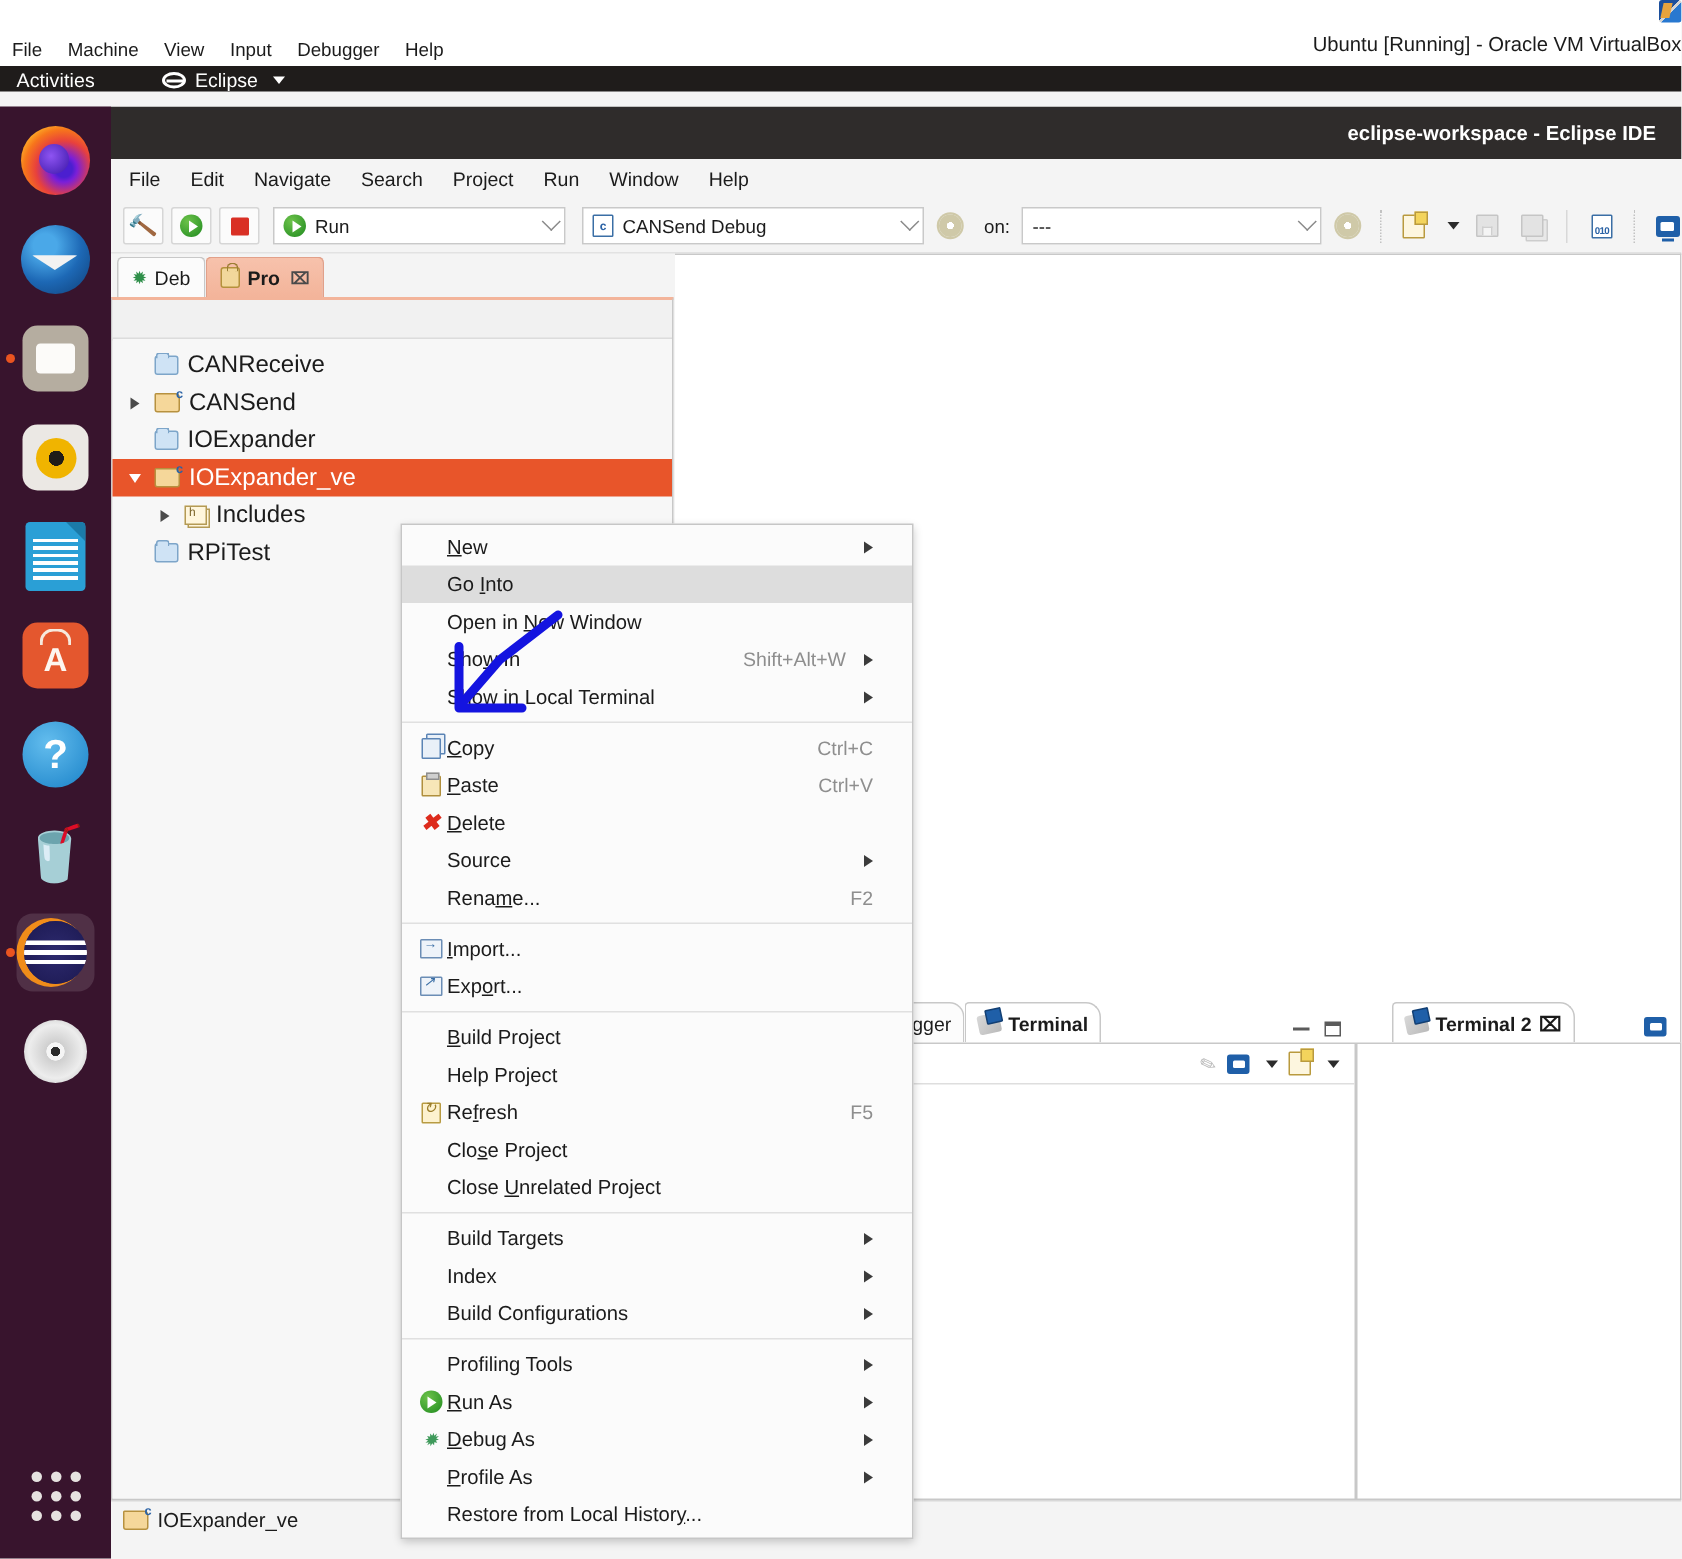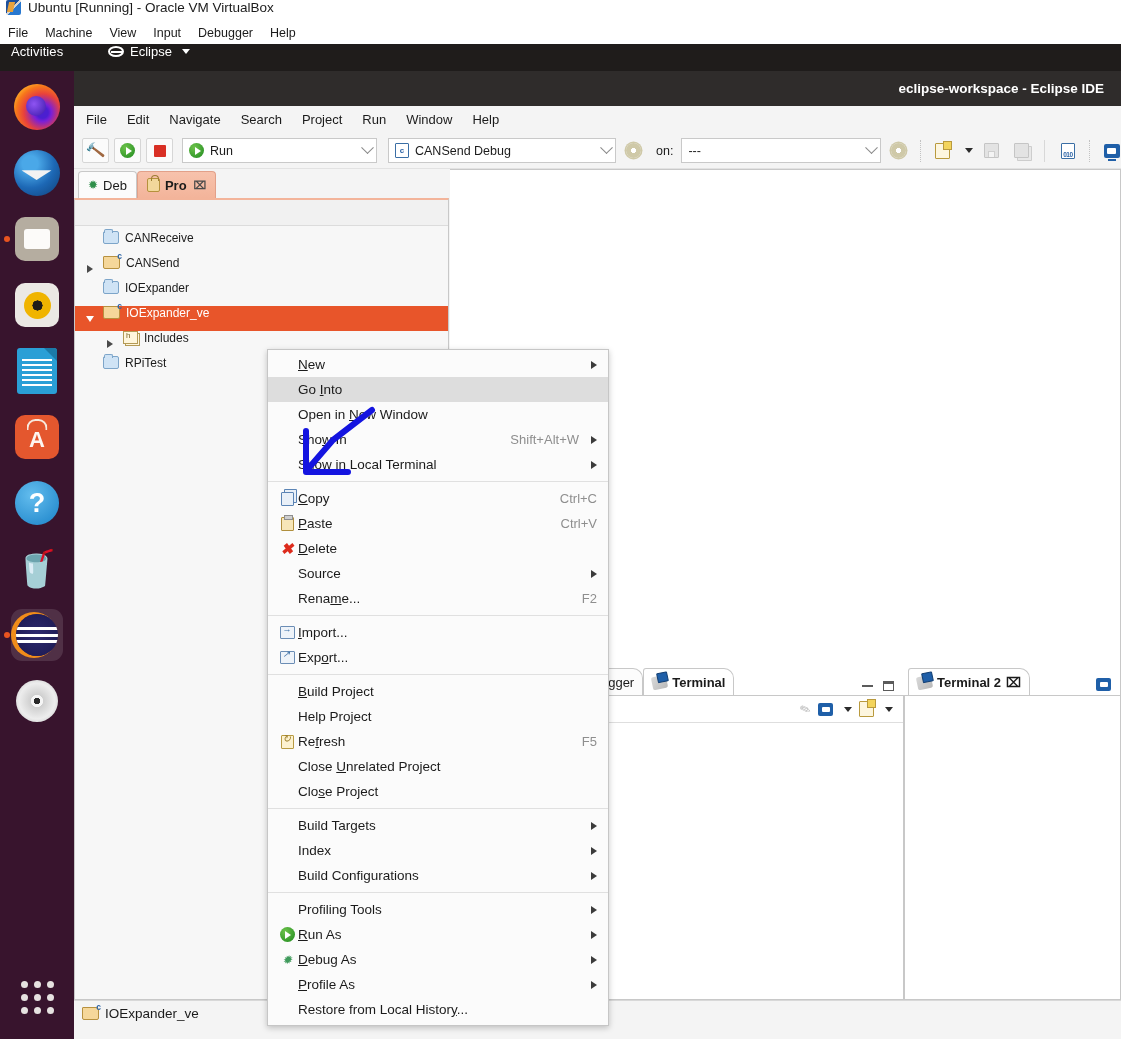--- a/index.html
+++ b/index.html
@@ -5,22 +5,22 @@
   * { box-sizing: border-box; margin: 0; padding: 0; }
   html, body {
     width: 1121px; height: 1039px;
     font-family: "Liberation Sans", sans-serif;
     overflow: hidden;
     background: #f4f4f4;
   }
 
   
   #vbox-titlebar {
-    height: 22px; background: #ffffff; display: flex; align-items: flex-start;
-    padding-left: 6px; gap: 7px;
+    height: 22px; background: #ffffff; display: flex; align-items: flex-end;
+    padding-left: 6px; gap: 7px; flex-direction: column;
   }
   #vbox-titlebar .vbox-logo {
     width: 15px; height: 15px; position: relative; flex: none;
   }
   #vbox-titlebar .vbox-logo::before {
     content: ""; position: absolute; inset: 0;
     background: linear-gradient(135deg,#1c4f9c 0 45%, #d4d4d4 45% 55%, #2878d0 55% 100%);
     border-radius: 2px;
   }
   #vbox-titlebar .vbox-logo::after {
@@ -30,22 +30,22 @@
   #vbox-title-text { font-size: 13.5px; color: #1b1b1b; }
 
   #vbox-menubar {
     height: 22px; background: #ffffff; display: flex; align-items: center;
     padding-left: 8px; gap: 17px;
   }
   #vbox-menubar .mi { font-size: 12.5px; color: #1b1b1b; cursor: default; }
 
   
   #gnome-topbar {
-    height: 27px; background: #1f1c1b; color: #ffffff;
-    display: flex; align-items: flex-start; position: relative; font-size: 13px;
+    height: 17px; background: #1f1c1b; color: #ffffff;
+    display: flex; align-items: flex-end; position: relative; font-size: 13px;
   }
   #gnome-activities { padding-left: 11px; letter-spacing: .1px; }
   #gnome-appmenu {
     position: absolute; left: 108px; display: flex; align-items: center; gap: 6px;
   }
   .eclipse-mini {
     width: 16px; height: 11px; border-radius: 50%;
     border: 2px solid #ffffff; position: relative; display: inline-block;
   }
   .eclipse-mini::after {
@@ -304,22 +304,22 @@
     border: 1.4px solid #9c7d33; border-bottom: none; border-radius: 4px 4px 0 0;
   }
 
   #left-body {
     position: absolute; left: 0; right: 0; top: 29px; bottom: 0;
     border: 1px solid #c8c8c8; border-top: 2px solid #f3b49a; background: #f7f7f7;
   }
   #left-filterbar { height: 26px; background: #f1f1f1; border-bottom: 1px solid #dcdcdc; }
   #tree { position: absolute; top: 27px; left: 0; right: 0; bottom: 0; background: #f7f7f7; padding-top: 4px; }
   .trow {
-    height: 25px; display: flex; gap: 6px;
-    padding-left: 8px; font-size: 12px; color: #1b1b1b; cursor: pointer;
+    height: 25px; display: flex; align-items: center; gap: 6px;
+    padding-left: 8px; font-size: 16px; color: #1b1b1b; cursor: pointer;
   }
   .trow.sel { background: #e8552a; color: #ffffff; }
   .tw { width: 14px; display: flex; align-items: center; justify-content: center; flex: none; }
   .arrow-r { width: 0;height:0;border-left:6px solid #4a4a4a;border-top:4.5px solid transparent;border-bottom:4.5px solid transparent;}
   .arrow-d { width: 0;height:0;border-top:6px solid #4a4a4a;border-left:4.5px solid transparent;border-right:4.5px solid transparent;}
   .trow.sel .arrow-d { border-top-color: #ffffff; }
   .f-plain {
     width: 16px; height: 13px; background: #cfe3f5; border: 1.2px solid #7da5c9;
     border-radius: 2px; flex: none; position: relative;
   }
@@ -357,21 +357,21 @@
   }
   #editor-top { position: absolute; left: 0; right: 0; top: 0; height: 387px; background: #ffffff; }
 
   
   #bottom-area {
     position: absolute; left: 376px; right: 0; top: 497px; bottom: 39px;
     display: flex;
   }
   .bpanel { position: relative; }
   #bpanel-left { width: 454px; flex: none; }
-  #bpanel-right { flex: 1; }
+  #bpanel-right { flex: 1; padding-left: 20px; }
   .bpanel .tabhead {
     height: 29px; display: flex; align-items: flex-end; padding-left: 4px;
     position: relative;
   }
   .btab {
     height: 27px; display: flex; align-items: center; gap: 5px; padding: 0 8px;
     font-size: 13px; color: #1b1b1b; border: 1px solid #c8c8c8; border-bottom: none;
     border-radius: 3px 10px 0 0; background: #fcfcfc; cursor: pointer; white-space: nowrap;
   }
   .btab.selected { background: #ffffff; font-weight: bold; }
@@ -421,21 +421,21 @@
 
   
   #ctx-menu {
     position: absolute; left: 193px; top: 180px; width: 342px;
     background: #fbfbfb; border: 1px solid #c6c6c6;
     box-shadow: 0 2px 6px rgba(0,0,0,0.22); z-index: 60;
     padding: 2px 0 3px 0;
   }
   .ctxrow {
     height: 25px; display: flex; align-items: center;
-    padding: 0 11px 0 8px; font-size: 13.5px; color: #1b1b1b; cursor: pointer;
+    padding: 0 26px 0 8px; font-size: 13.5px; color: #1b1b1b; cursor: pointer;
   }
   .ctxrow.hl { background: #dddddd; }
   .ctxrow.disabled { color: #adadad; cursor: default; }
   .ctx-ico { width: 22px; flex: none; display: flex; align-items: center; justify-content: center; }
   .ctx-label { flex: 1; white-space: nowrap; }
   .ctx-accel { color: #8e8e8e; font-size: 13px; margin-left: 14px; }
   .ctx-sub {
     width: 0;height:0;border-left:6px solid #3b3b3b;
     border-top:4.5px solid transparent;border-bottom:4.5px solid transparent;
     margin-left: 12px; flex: none;
@@ -824,25 +824,25 @@
       </div>
       <div class="ctxrow">
         <span class="ctx-ico">
             <i class="g-refresh"></i>
           </span>
         <span class="ctx-label">Re<u>f</u>resh</span>
         <span class="ctx-accel">F5</span>
       </div>
       <div class="ctxrow">
         <span class="ctx-ico"></span>
+        <span class="ctx-label">Clo<u>s</u>e Project</span>
+      </div>
+      <div class="ctxrow">
+        <span class="ctx-ico"></span>
         <span class="ctx-label">Close <u>U</u>nrelated Project</span>
-      </div>
-      <div class="ctxrow">
-        <span class="ctx-ico"></span>
-        <span class="ctx-label">Clo<u>s</u>e Project</span>
       </div>
 
       <div class="ctx-sep"></div>
 
       <div class="ctxrow">
         <span class="ctx-ico"></span>
         <span class="ctx-label">Build Targets</span>
         <span class="ctx-sub"></span>
       </div>
       <div class="ctxrow">

